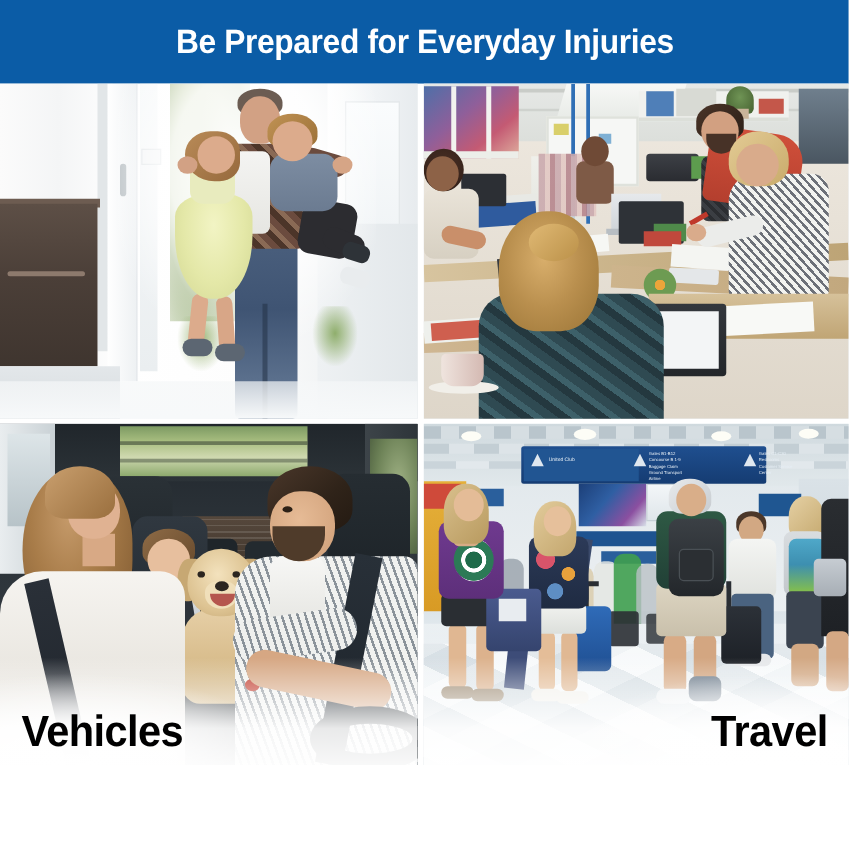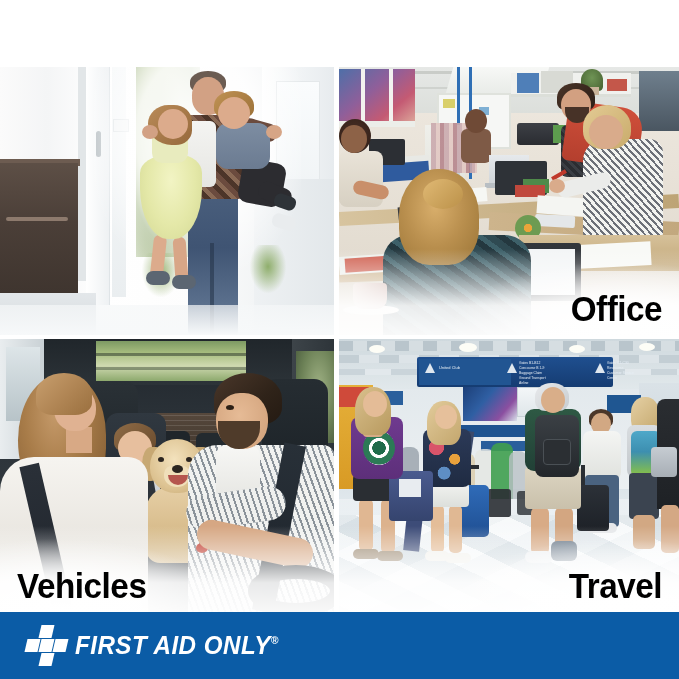--- a/index.html
+++ b/index.html
@@ -514,20 +514,23 @@
   .trvX6 { left:60px; top:108px; width:20px; height:48px; background:#8c95a0; border-radius:8px 8px 0 0; opacity:.7; }
   .trvX7 { left:118px; top:114px; width:18px; height:44px; background:#d8c9a8; border-radius:8px 8px 0 0; opacity:.8; }
   .trvLug1 { left:148px; top:150px; width:24px; height:28px; background:#2b2f34; border-radius:3px; opacity:.9; }
   .trvLug2 { left:178px; top:152px; width:20px; height:24px; background:#33373c; border-radius:3px; opacity:.85; }
 </style>
 </head>
 <body>
 
 <div id="page">
 
+  <div class="header">
+    <div class="header-title">Be Prepared for Everyday Injuries</div>
+  </div>
 
   <div class="grid">
 
     <div class="cell tl">
       <div class="scene">
         <div class="lay home-bg"></div>
         <div class="lay home-rwall"></div>
         <div class="lay home-rwin"></div>
         <div class="lay home-cabr"></div>
         <div class="lay home-doorframe-l"></div>
@@ -640,25 +643,20 @@
         <div class="lay off-papers4"></div>
         <div class="lay off-book"></div>
         <div class="lay off-mon-big"></div>
         <div class="lay off-mon-big-s"></div>
         <div class="lay off-p3-body"></div>
         <div class="lay off-p3-neck"></div>
         <div class="lay off-p3-hair"></div>
         <div class="lay off-p3-knot"></div>
         <div class="lay off-saucer"></div>
         <div class="lay off-cup"></div>
-      </div>
-      <div class="cap r">
-        <div class="fade"></div>
-          <div class="fade2"></div>
-        <div class="txt">Office</div>
       </div>
     </div>
 
     <div class="cell bl">
       <div class="scene">
         <div class="lay veh-bg"></div>
         <div class="lay veh-roof"></div>
         <div class="lay veh-sunroof"></div>
         <div class="lay veh-sunroof-b"></div>
         <div class="lay veh-sunroof-c"></div>
@@ -806,26 +804,14 @@
       </div>
       <div class="cap r">
         <div class="fade"></div>
           <div class="fade2"></div>
         <div class="txt">Travel</div>
       </div>
     </div>
 
   </div>
 
-  <div class="footer">
-    <div class="logo">
-      <div class="logo-mark">
-        <i style="left:0px;  top:12px; width:13px; height:13px;"></i>
-        <i style="left:14px; top:12px; width:13px; height:13px;"></i>
-        <i style="left:28px; top:12px; width:13px; height:13px;"></i>
-        <i style="left:14px; top:-2px; width:13px; height:13px;"></i>
-        <i style="left:14px; top:26px; width:13px; height:13px;"></i>
-      </div>
-      <div class="logo-text"><span>FIRST AID ONLY</span><span class="logo-reg">®</span></div>
-    </div>
-  </div>
 
 </div>
 
 </body></html>

